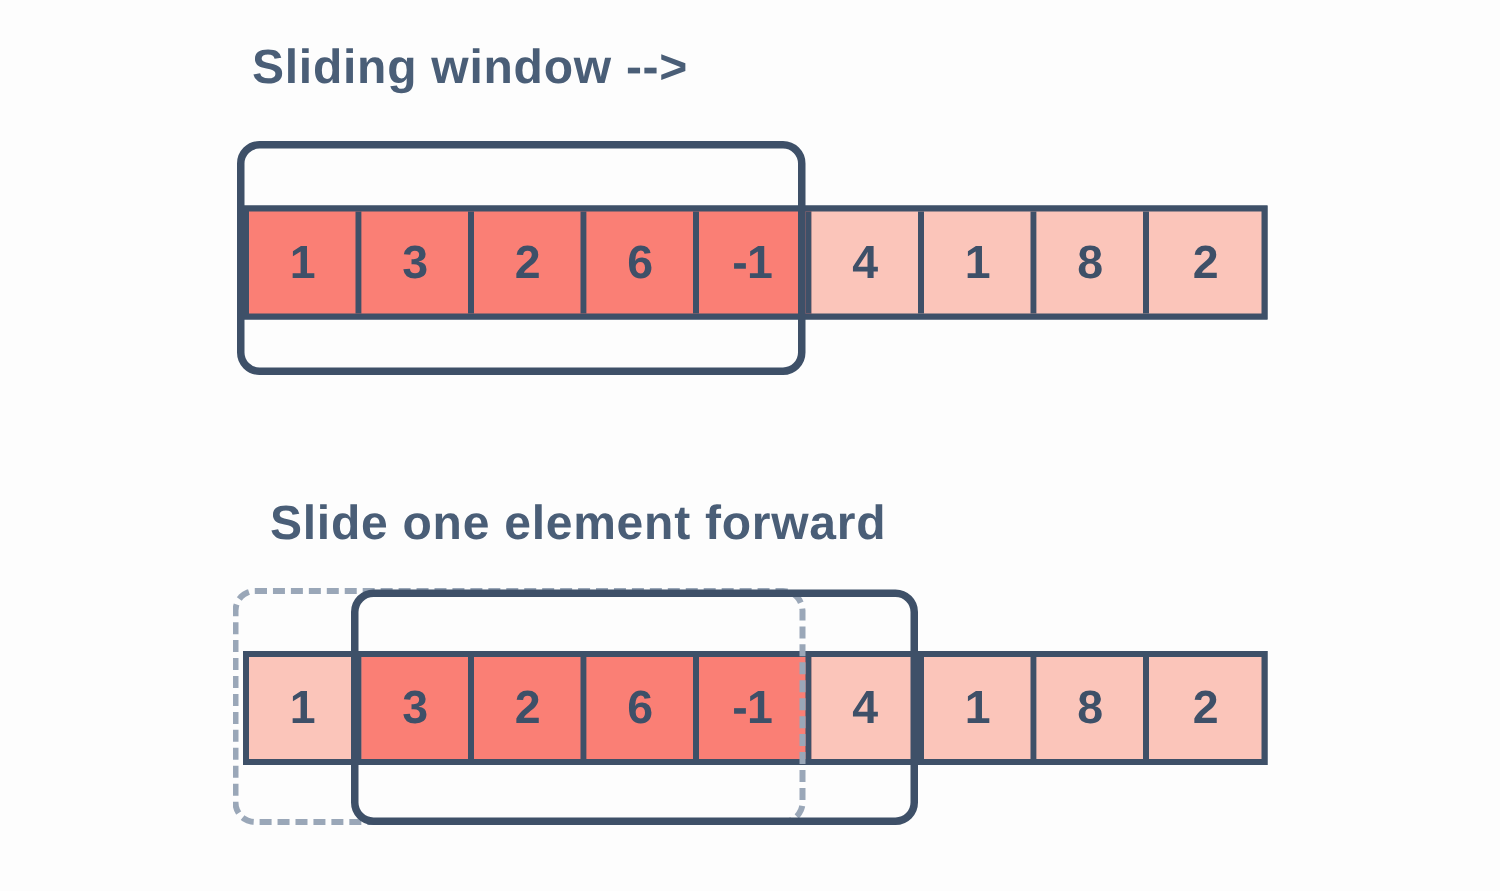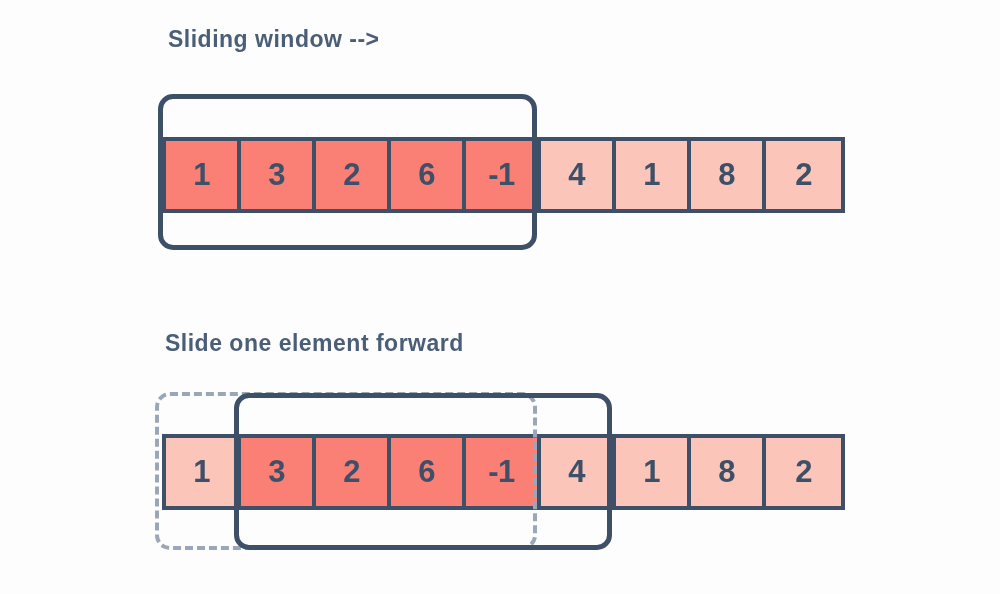--- a/index.html
+++ b/index.html
@@ -12,21 +12,21 @@
     height: 594px;
     position: relative;
     overflow: hidden;
     font-family: "Liberation Sans", sans-serif;
     background: #fdfdfd;
   }
 
   .section-title {
     position: absolute;
     color: #4a5e77;
-    font-size: 23px;
+    font-size: 32px;
     font-weight: 600;
     letter-spacing: 0.5px;
     white-space: nowrap;
     font-family: "Liberation Sans", sans-serif;
   }
 
   
   .array {
     position: absolute;
     display: flex;
@@ -65,21 +65,21 @@
     position: absolute;
     border: 4px dashed #9aa7b8;
     border-radius: 15px;
     box-sizing: border-box;
     background: transparent;
     pointer-events: none;
   }
 
   
   #title-1 { left: 168px; top: 26px; }
-  #title-2 { left: 165px; top: 330px; }
+  #title-2 { left: 180px; top: 330px; }
 
   #array-1 { left: 162px; top: 137px; height: 76px; }
   #array-2 { left: 162px; top: 434px; height: 76px; }
 
   #window-1      { left: 158px; top: 94px;  width: 379px; height: 156px; }
   #window-2-old  { left: 155px; top: 392px; width: 382px; height: 158px; }
   #window-2-new  { left: 234px; top: 393px; width: 378px; height: 157px; }
 </style>
 </head>
 <body>

